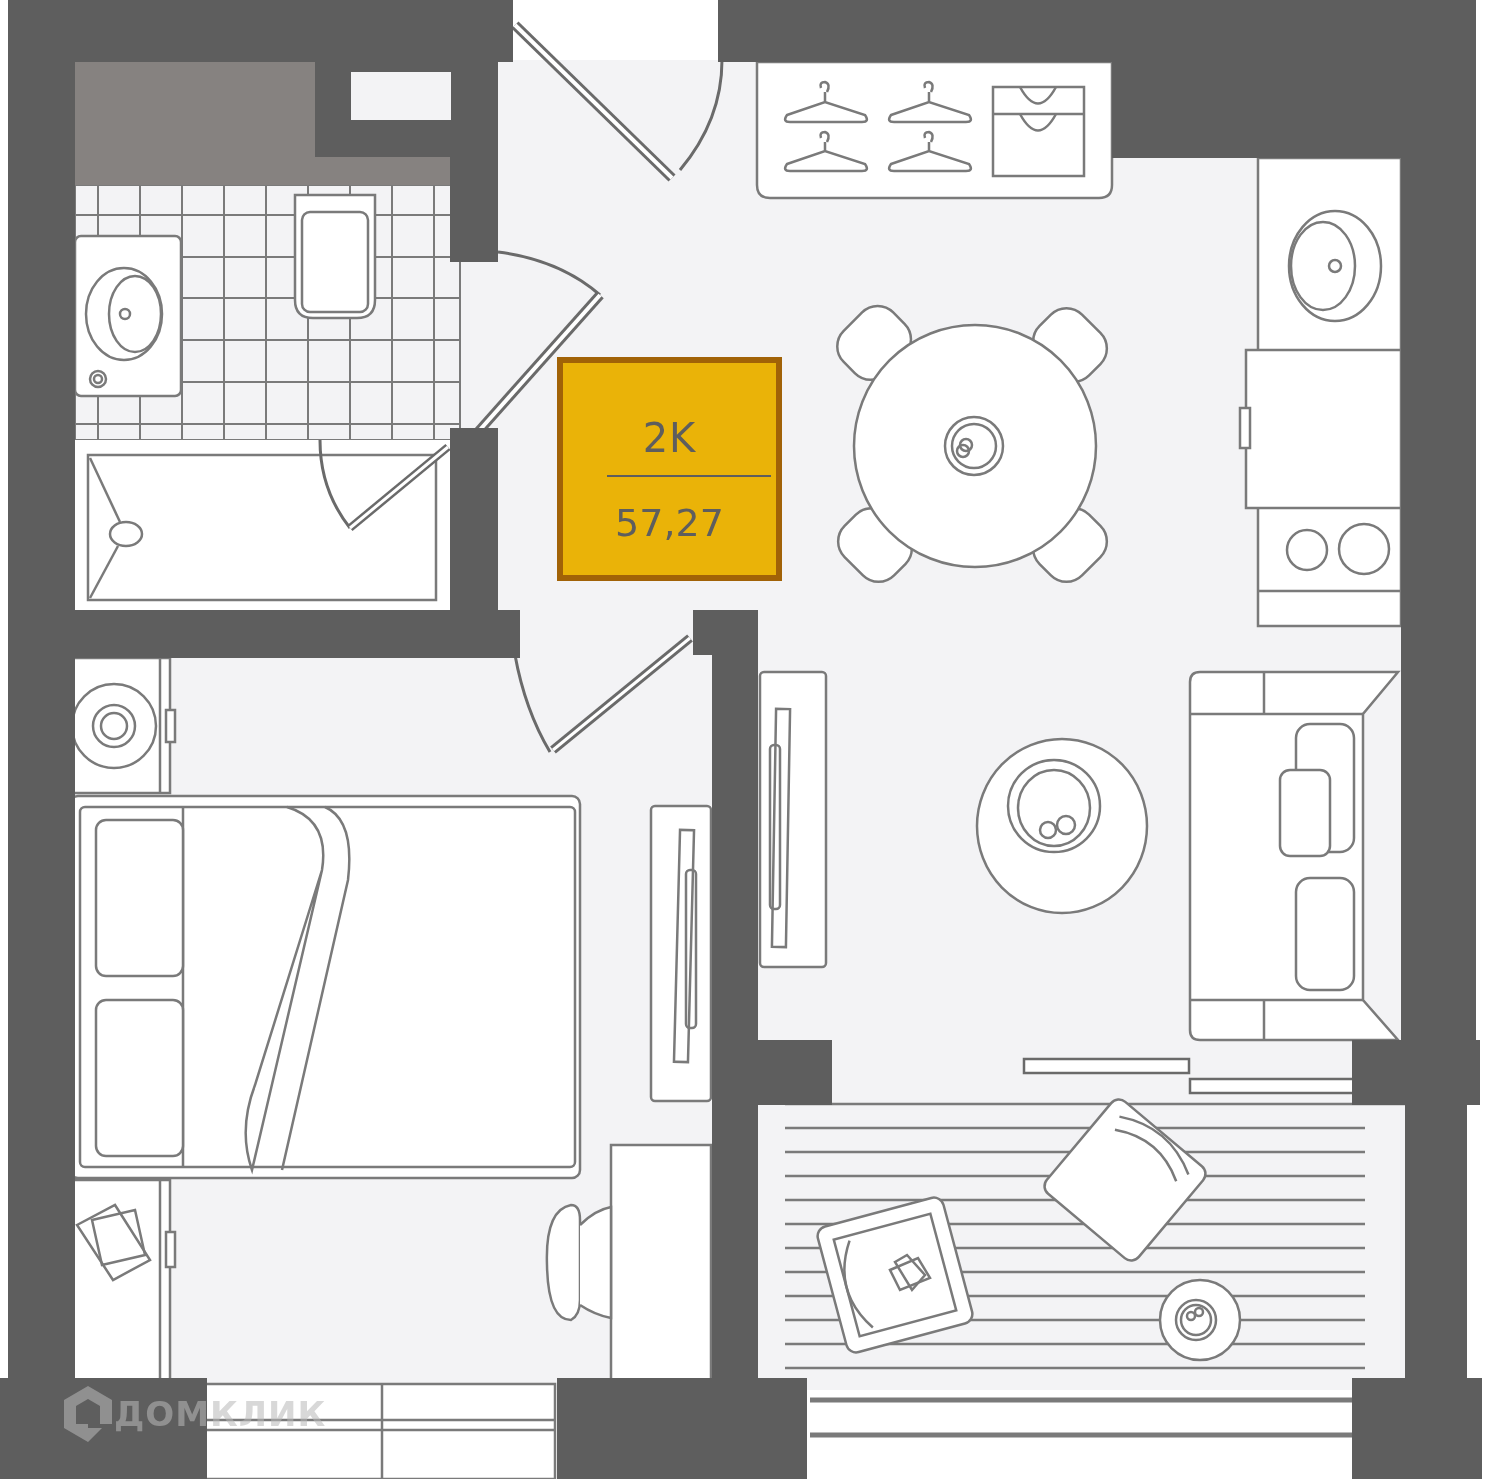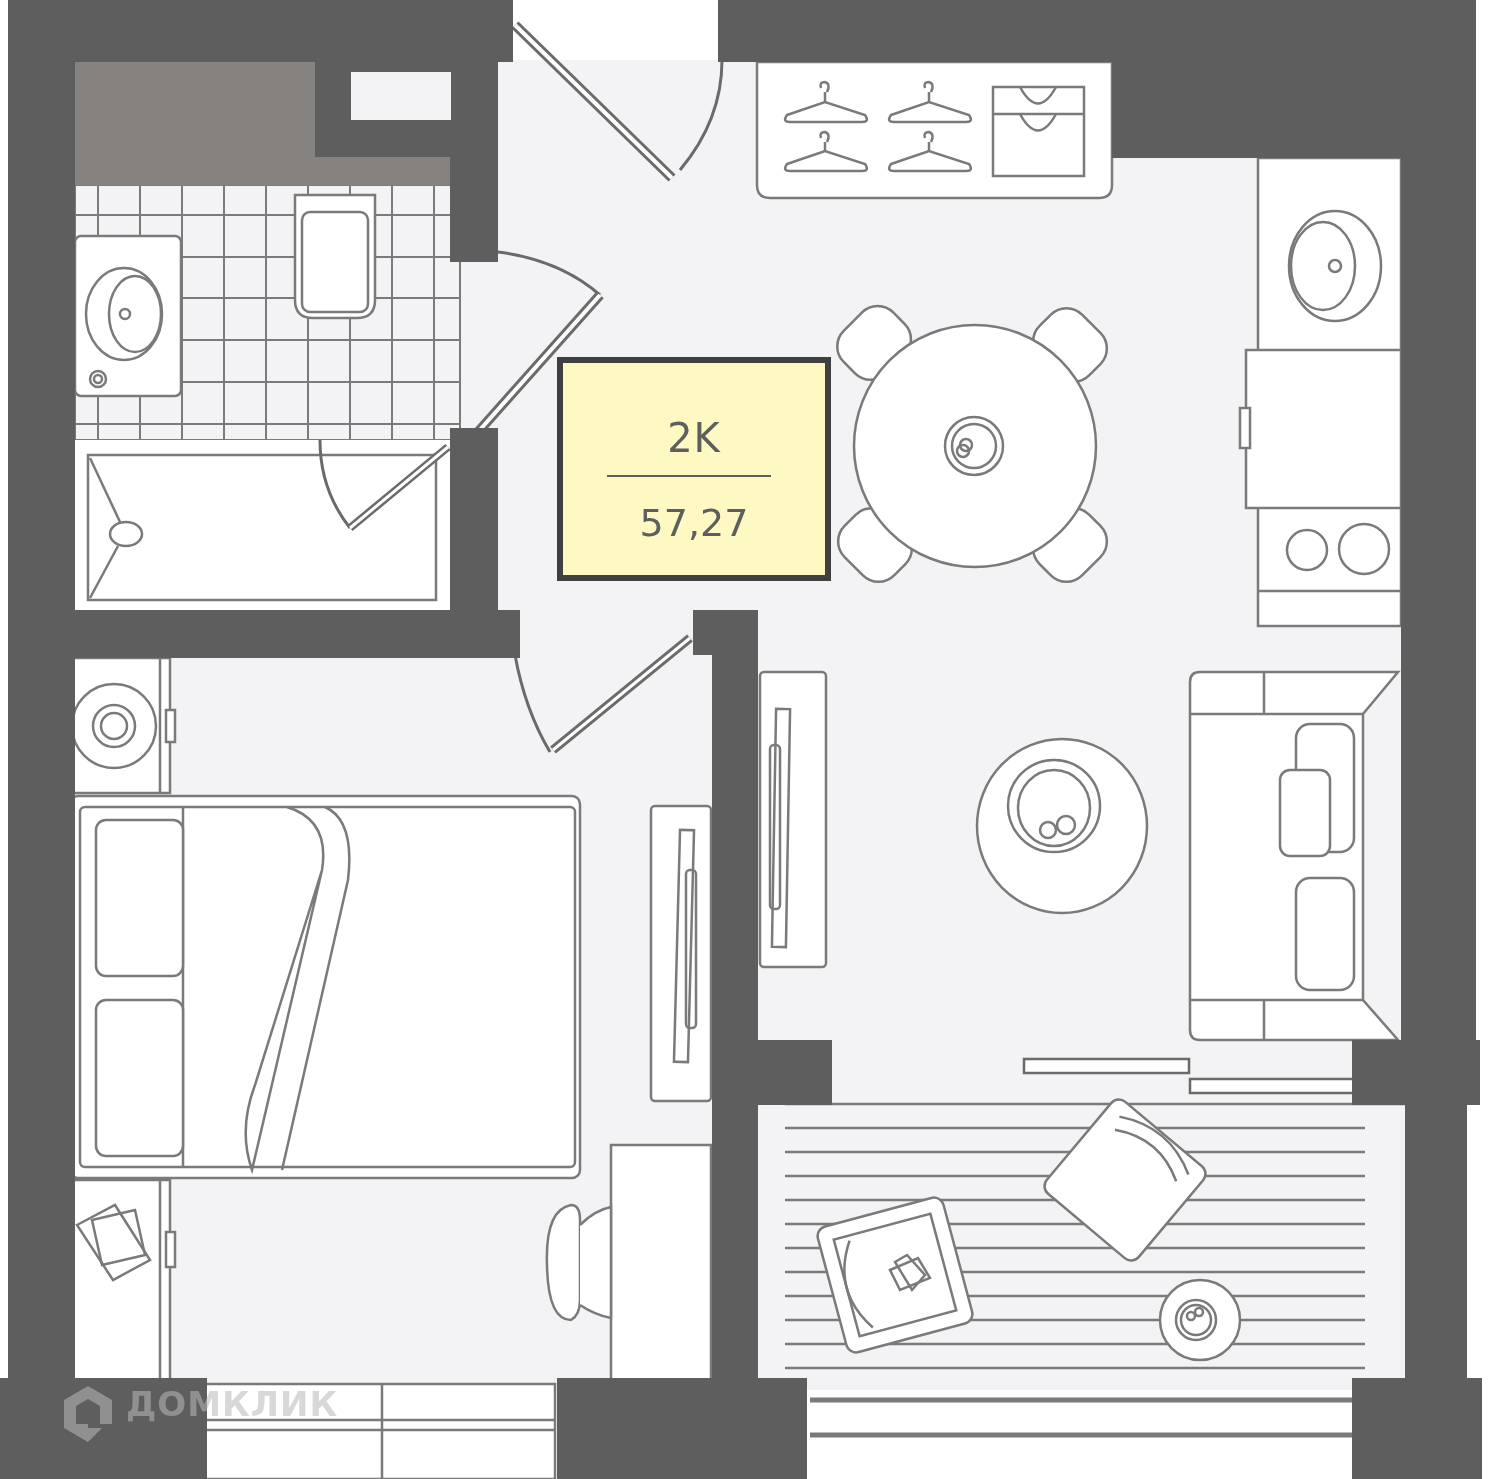--- a/index.html
+++ b/index.html
@@ -1,27 +1,27 @@
 <!DOCTYPE html>
 <html><head>
 <meta charset="utf-8">
 <style>
   html, body { margin: 0; padding: 0; background: #ffffff; }
   body { width: 1490px; height: 1479px; position: relative; overflow: hidden;
          font-family: "DejaVu Sans", "Liberation Sans", sans-serif; }
   #plan { position: absolute; left: 0; top: 0; width: 1490px; height: 1479px; }
-  .label-box { position: absolute; left: 557px; top: 357px; width: 274px; height: 224px;
-               box-sizing: border-box; border: 6px solid #404040; background: #fef9c3; }
+  .label-box { position: absolute; left: 557px; top: 357px; width: 225px; height: 224px;
+               box-sizing: border-box; border: 6px solid #a16207; background: #eab308; }
   .label-type { position: absolute; left: 0; right: 0; top: 52px; text-align: center;
                 font-size: 40px; color: #5e5e5e; letter-spacing: 1px; }
   .label-rule { position: absolute; left: 44px; width: 164px; top: 112px; height: 2px; background: #5e5e5e; }
   .label-area { position: absolute; left: 0; right: 0; top: 138px; text-align: center;
                 font-size: 38px; color: #5e5e5e; }
-  .watermark { position: absolute; left: 62px; top: 1384px; height: 60px; display: flex; 
-               gap: 12px; opacity: 0.55; }
+  .watermark { position: absolute; left: 62px; top: 1384px; height: 60px; display: flex; align-items: center;
+               gap: 0; opacity: 0.55; }
   .watermark-text { font-family: "DejaVu Sans", sans-serif; font-weight: bold; font-size: 34px; color: #b9b9b9; letter-spacing: 1px; }
 </style>
 </head>
 <body>
 
 <svg id="plan" viewBox="0 0 1490 1479" xmlns="http://www.w3.org/2000/svg">
 
   <rect x="0" y="0" width="1490" height="1479" fill="#ffffff"></rect>
   <g>
     <rect x="75" y="60" width="1330" height="1330" fill="#f3f3f5"></rect>

